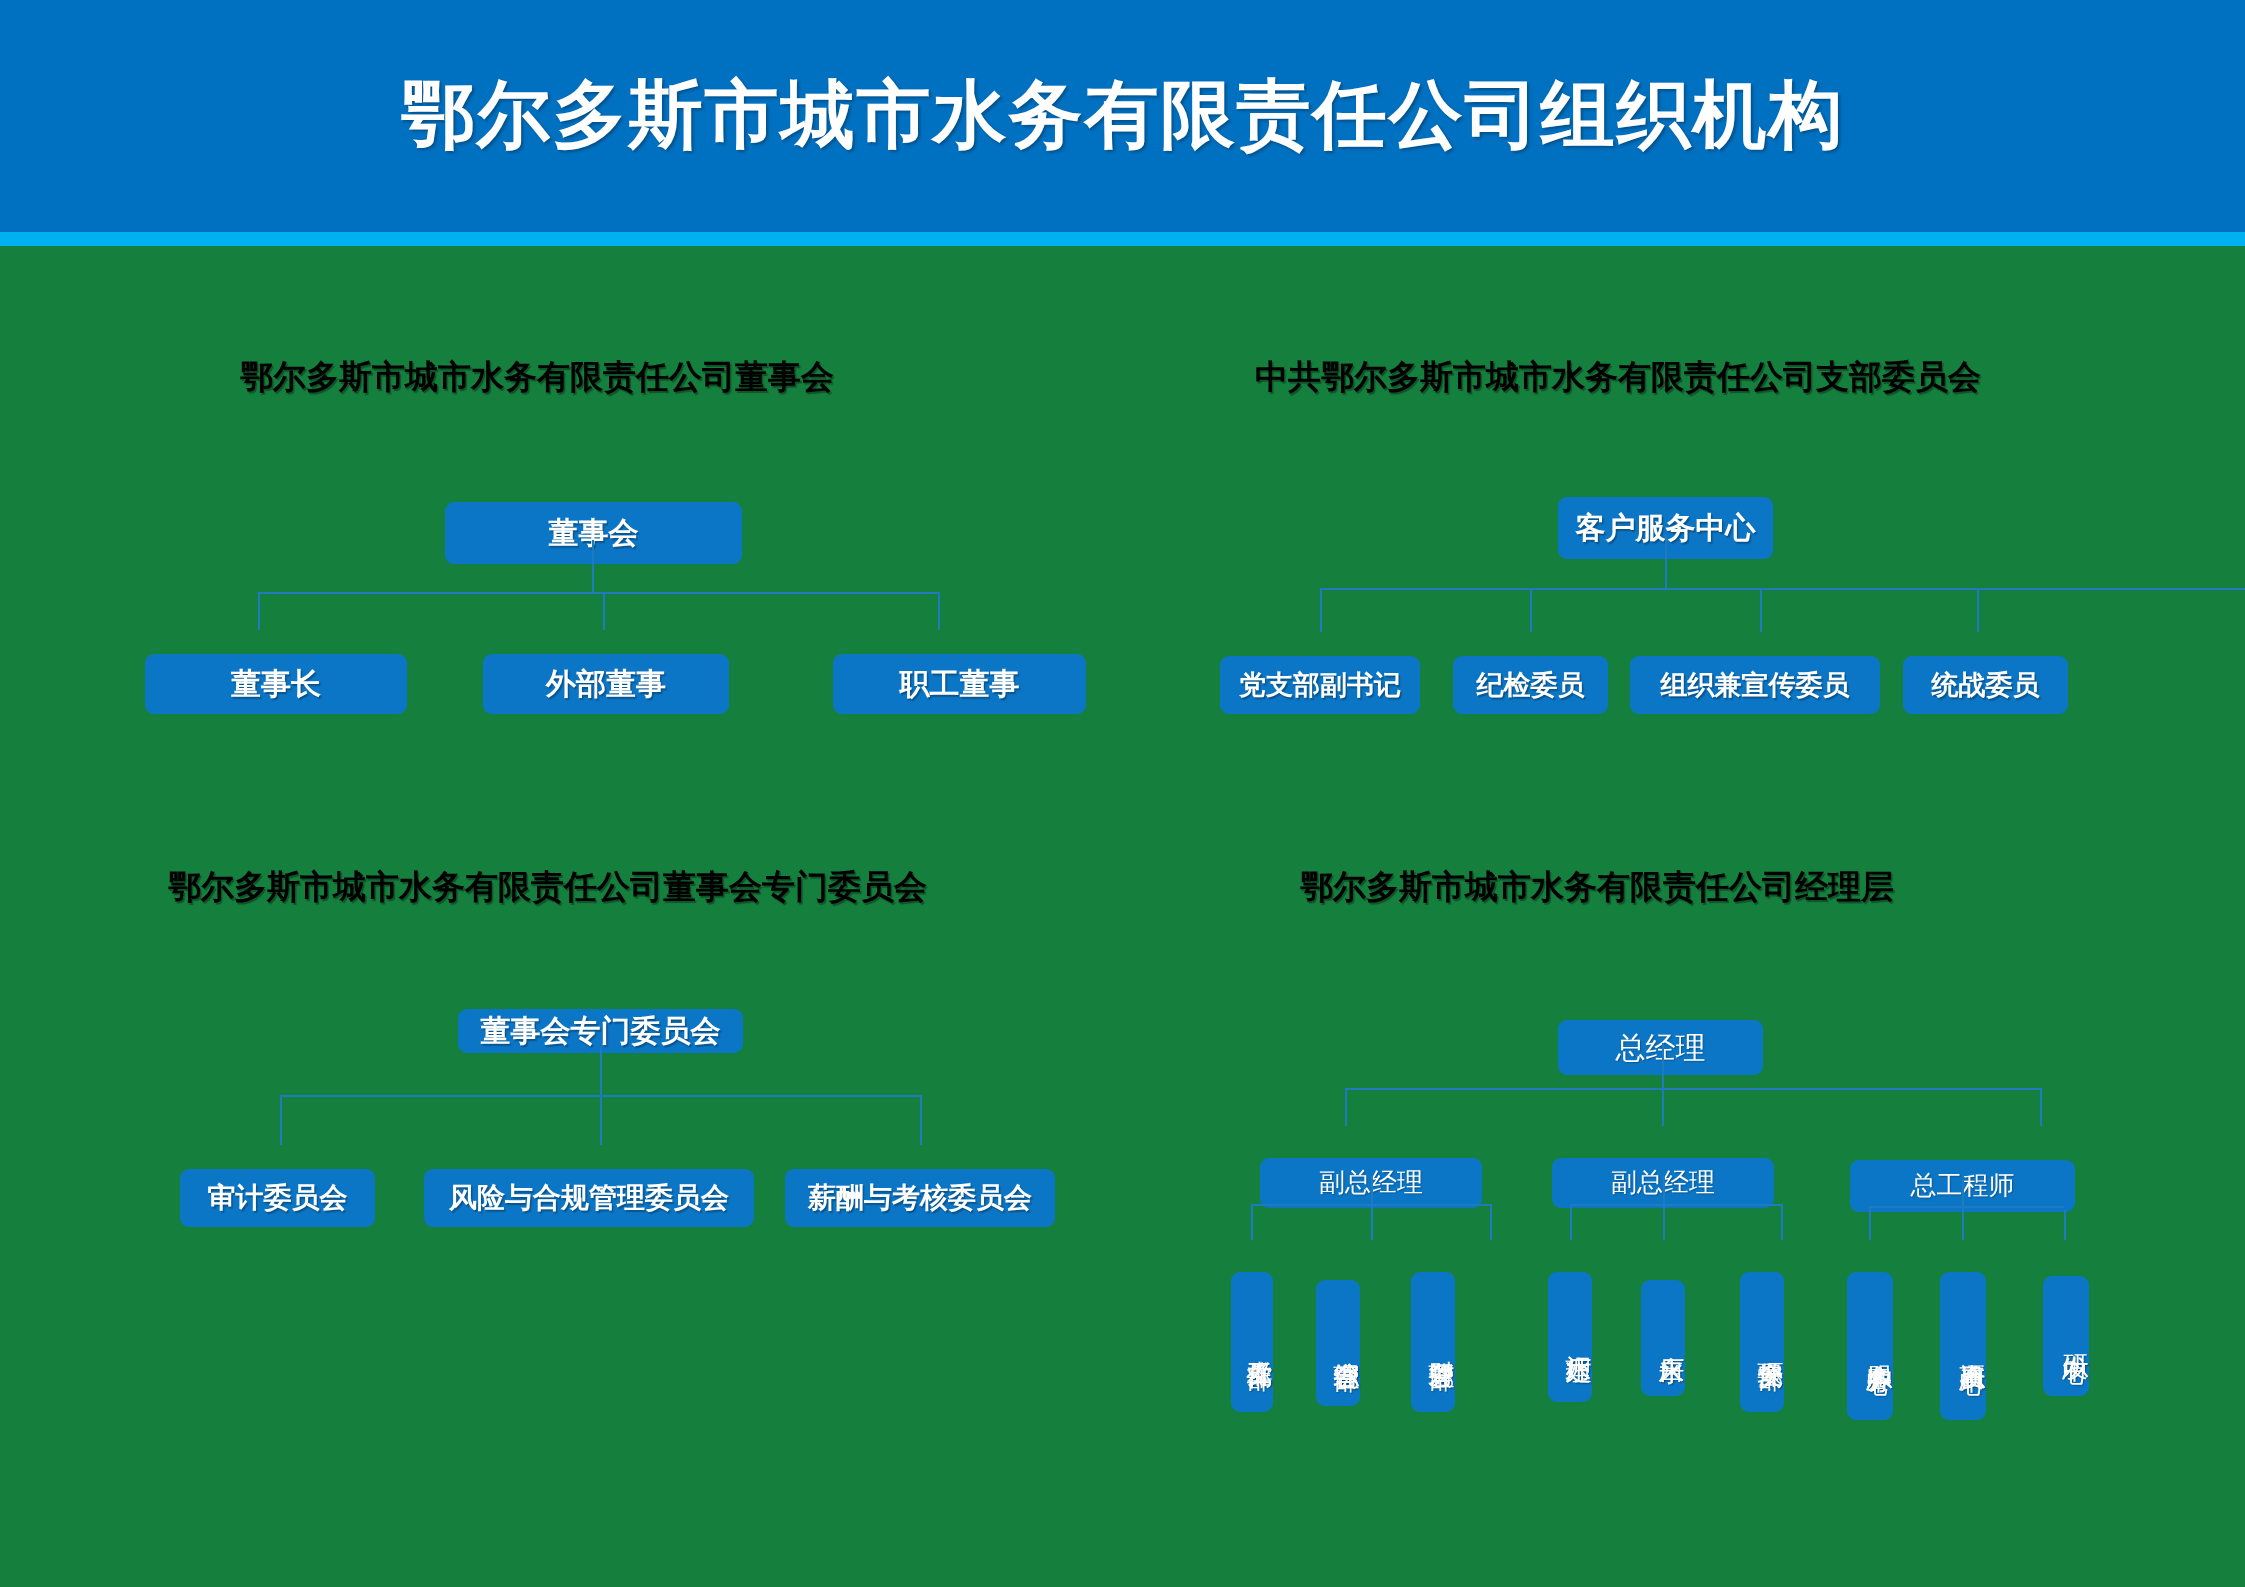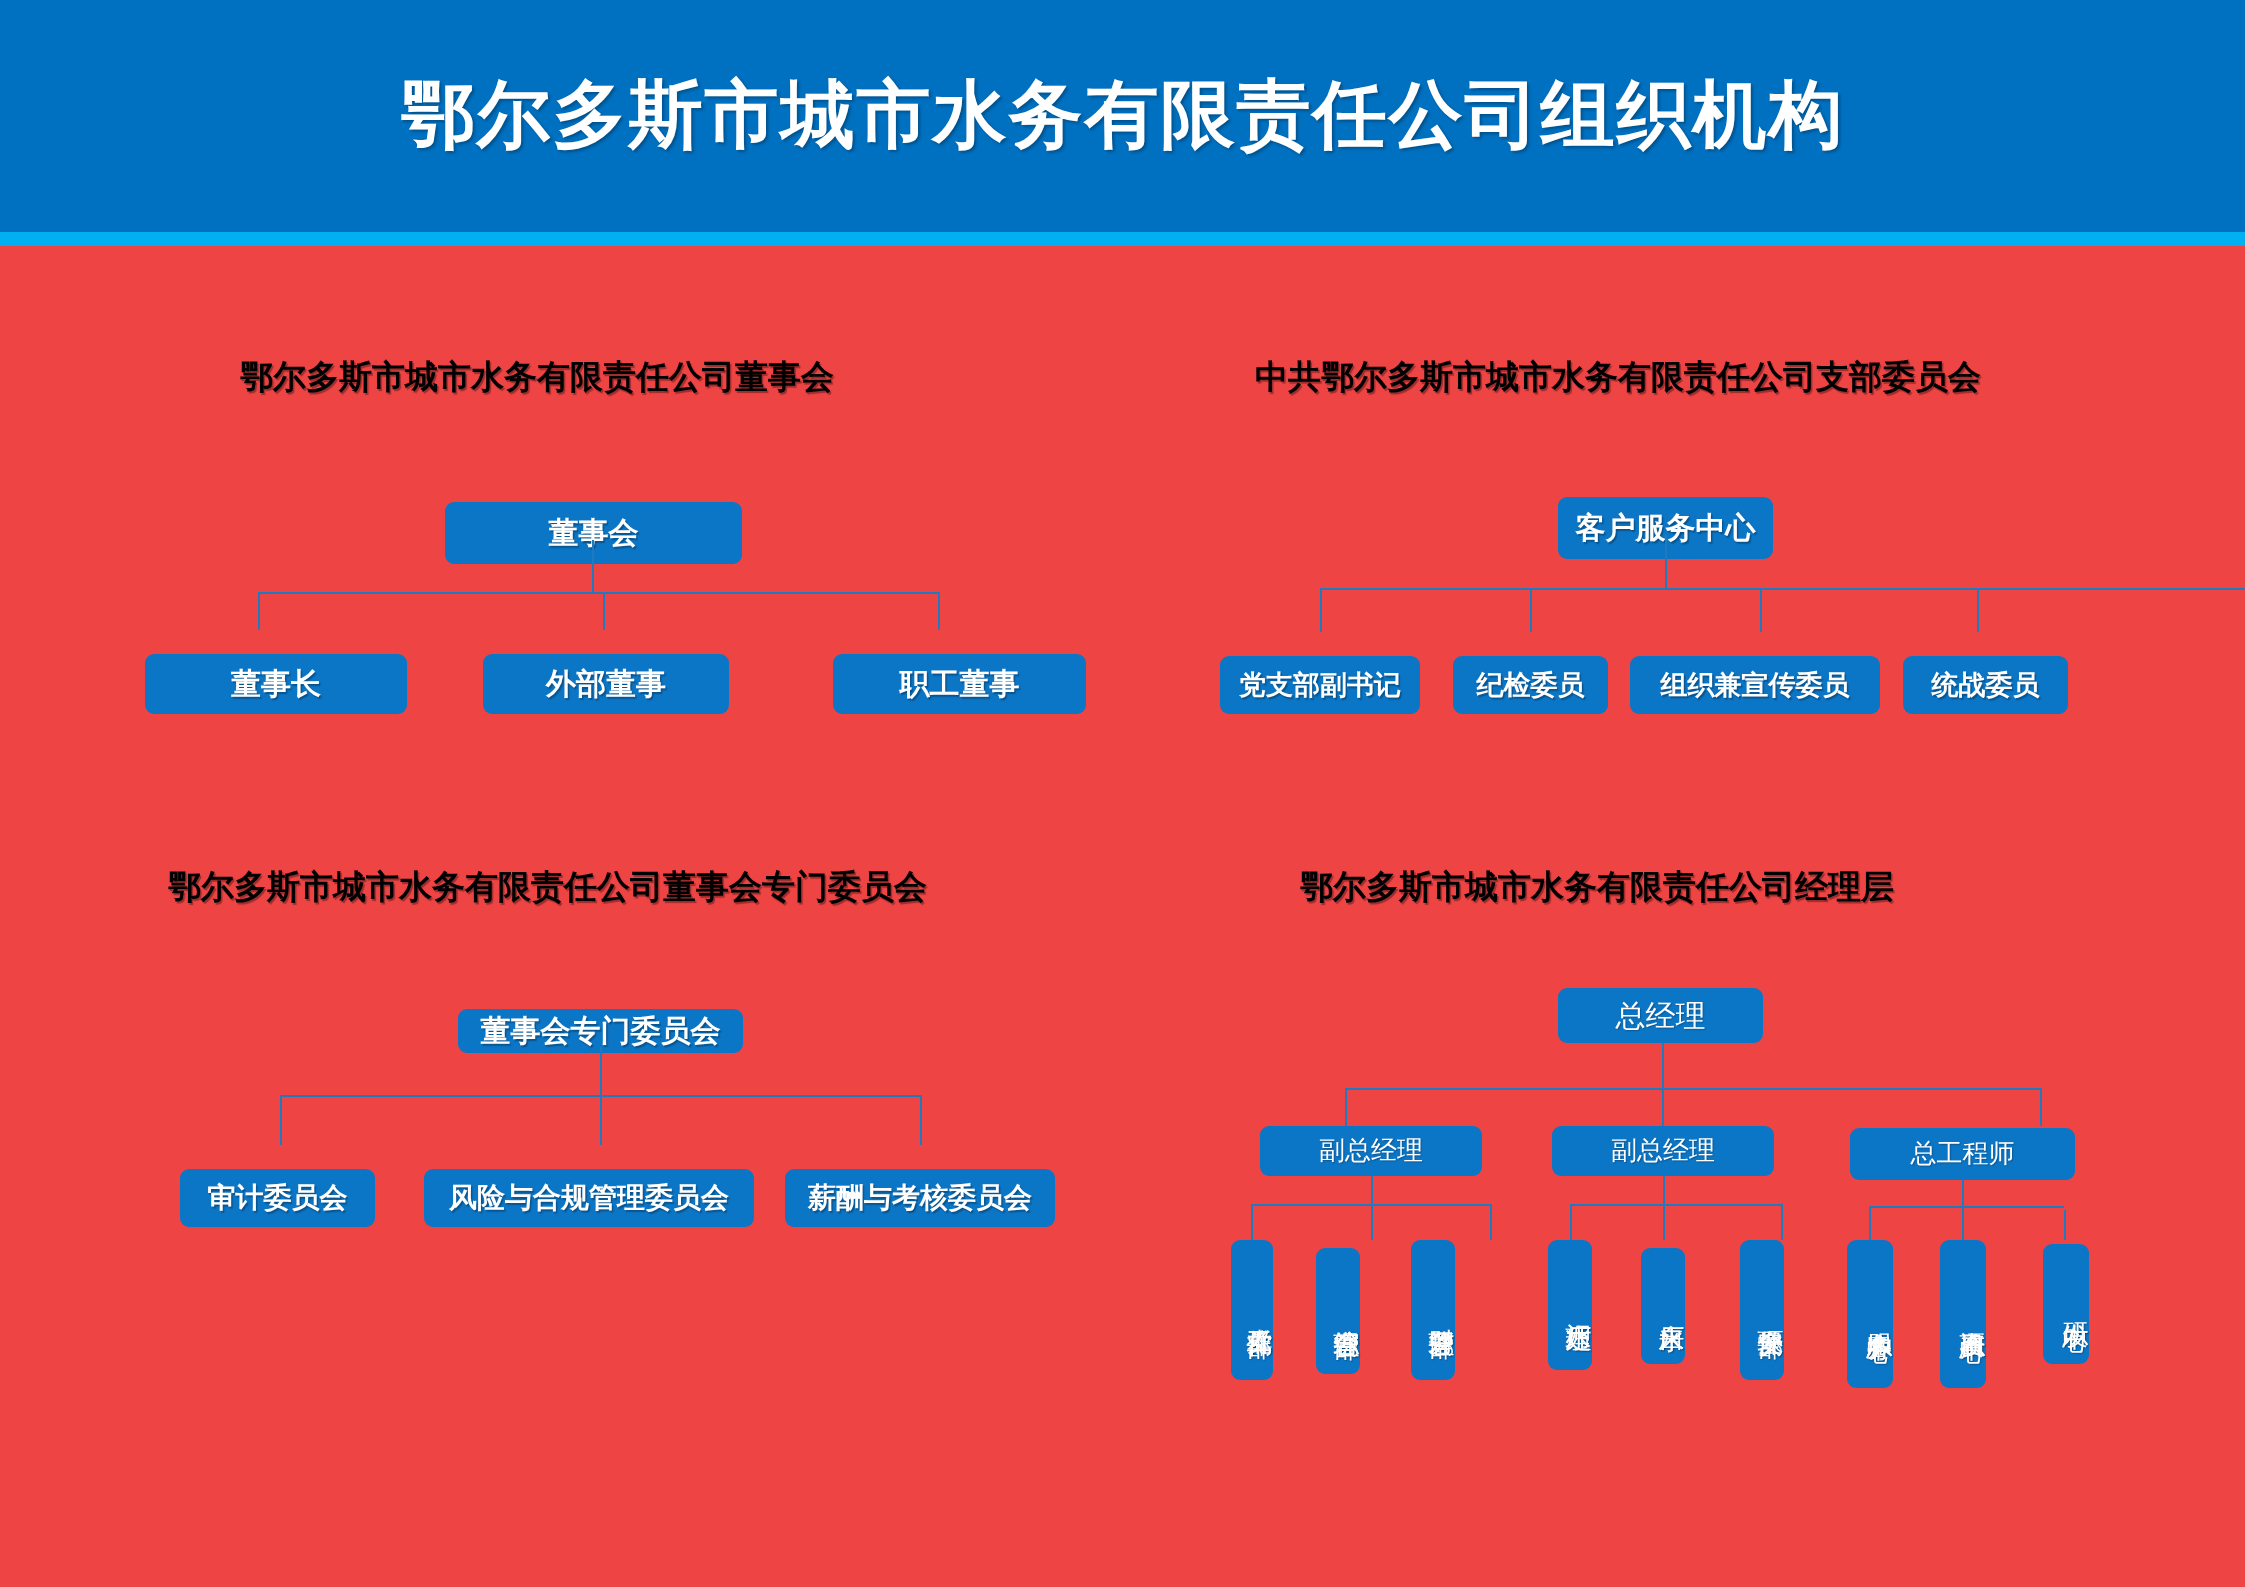--- a/index.html
+++ b/index.html
@@ -1,20 +1,20 @@
 <!DOCTYPE html>
 <html><head>
 <meta charset="utf-8">
 <style>
   html,body{margin:0;padding:0;background:#ffffff;}
   body{
     font-family:"Liberation Sans","DejaVu Sans",sans-serif;
     width:2245px;height:1587px;position:relative;overflow:hidden;
   }
-  #page{position:relative;width:2245px;height:1587px;background:#ef4444;}
+  #page{position:relative;width:2245px;height:1587px;background:#15803d;}
 
   
   .banner{
     position:absolute;left:0;top:0;width:2245px;height:232px;
     background:#0070c0;
   }
   .banner-strip{
     position:absolute;left:0;top:232px;width:2245px;height:14px;
     background:#00b0f0;
   }
@@ -57,20 +57,21 @@
   .node.bold{
     font-family:"Liberation Serif","DejaVu Serif",serif;
     font-weight:bold;
     text-shadow:1.5px 1.5px 1.5px rgba(0,0,0,0.30);
     margin-top:24px;
   }
   .node.plain{
     font-family:"Liberation Sans","DejaVu Sans",sans-serif;
     font-weight:normal;
     text-shadow:1px 1px 1.5px rgba(0,0,0,0.28);
+    margin-top:32px;
   }
   .node.vert{
     writing-mode:vertical-rl;
     text-orientation:upright;
     white-space:normal;
     letter-spacing:1px;
     padding:8px 0;
     align-items:flex-start;
     justify-content:center;
   }

